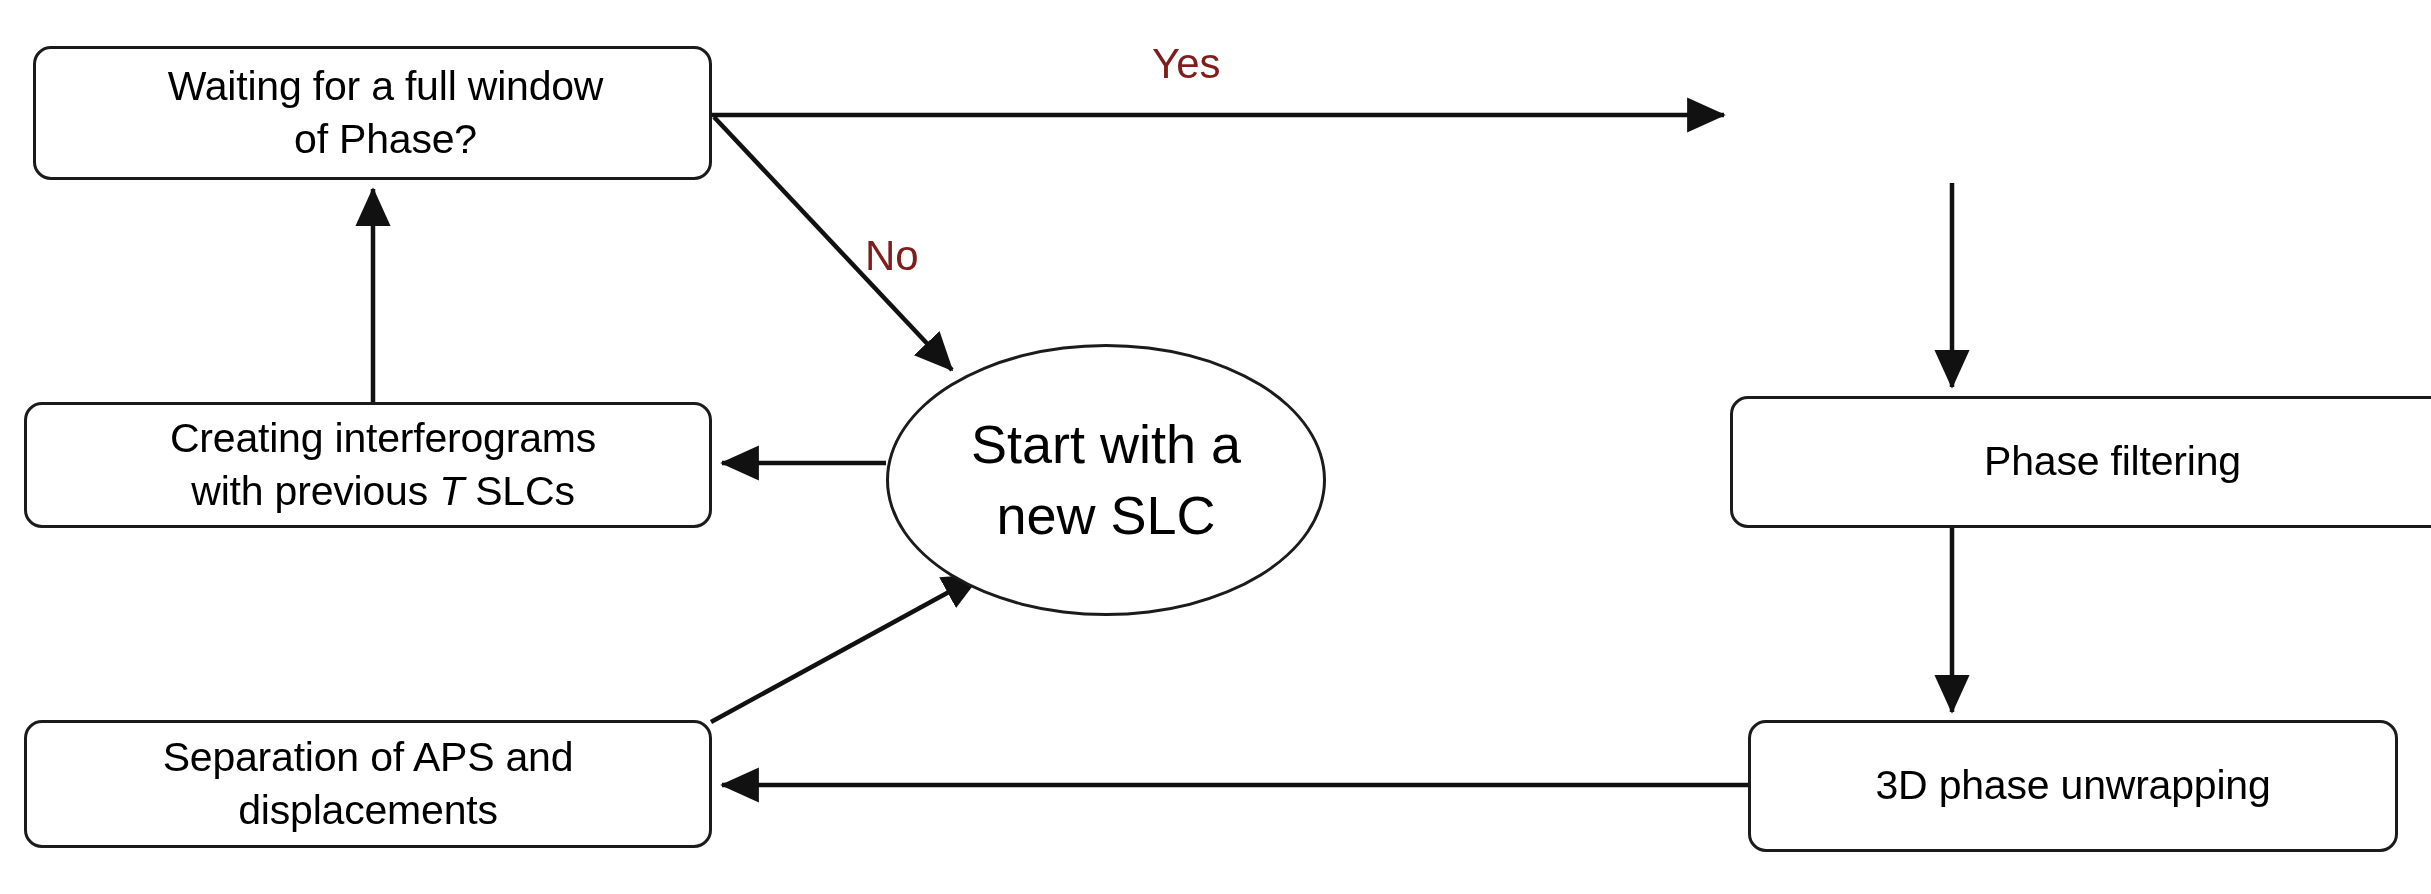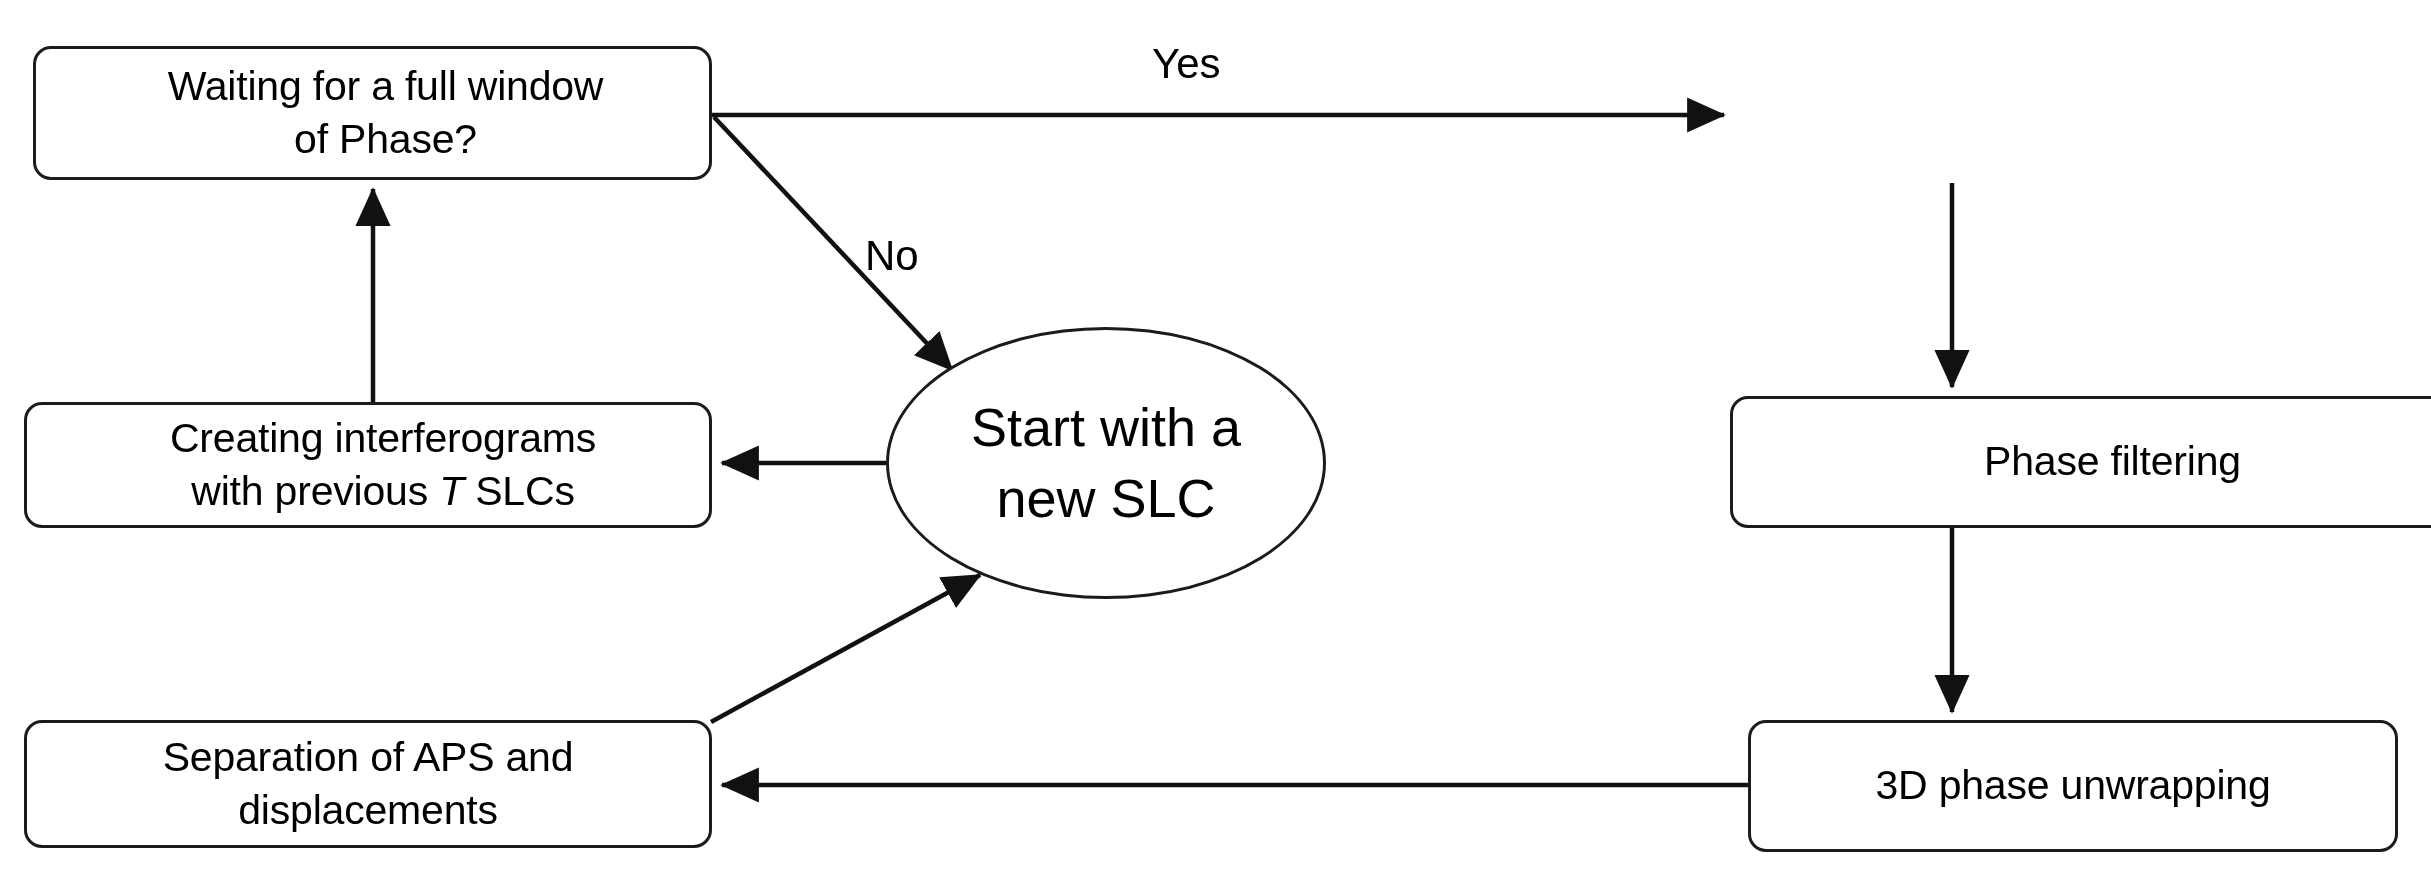--- a/index.html
+++ b/index.html
@@ -49,21 +49,21 @@
     display: flex;
     align-items: center;
     justify-content: center;
     text-align: center;
     color: #000000;
     font-size: 54px;
     line-height: 1.32;
   }
   .edge-label {
     position: absolute;
-    color: #000000;
+    color: #7f1d1d;
     font-size: 42px;
     line-height: 1;
     white-space: nowrap;
   }
   .ital {
     font-style: italic;
   }
 </style>
 </head>
 <body>
@@ -102,21 +102,21 @@
   </div>
 
 
   <div class="node-box" style="left:24px; top:402px; width:688px; height:126px;padding-left:40px;">
     <div>
       <span>Creating interferograms</span><br>
       <span>with previous </span><span class="ital">T</span><span> SLCs</span>
     </div>
   </div>
 
-  <div class="node-ellipse" style="left:886px; top:327px; width:440px; height:272px;">
+  <div class="node-ellipse" style="left:886px; top:344px; width:440px; height:272px;">
     <div>
       <span>Start with a</span><br>
       <span>new SLC</span>
     </div>
   </div>
 
   <div class="node-box" style="left:1730px; top:396px; width:765px; height:132px;">
     <div>
       <span>Phase filtering</span>
     </div>

